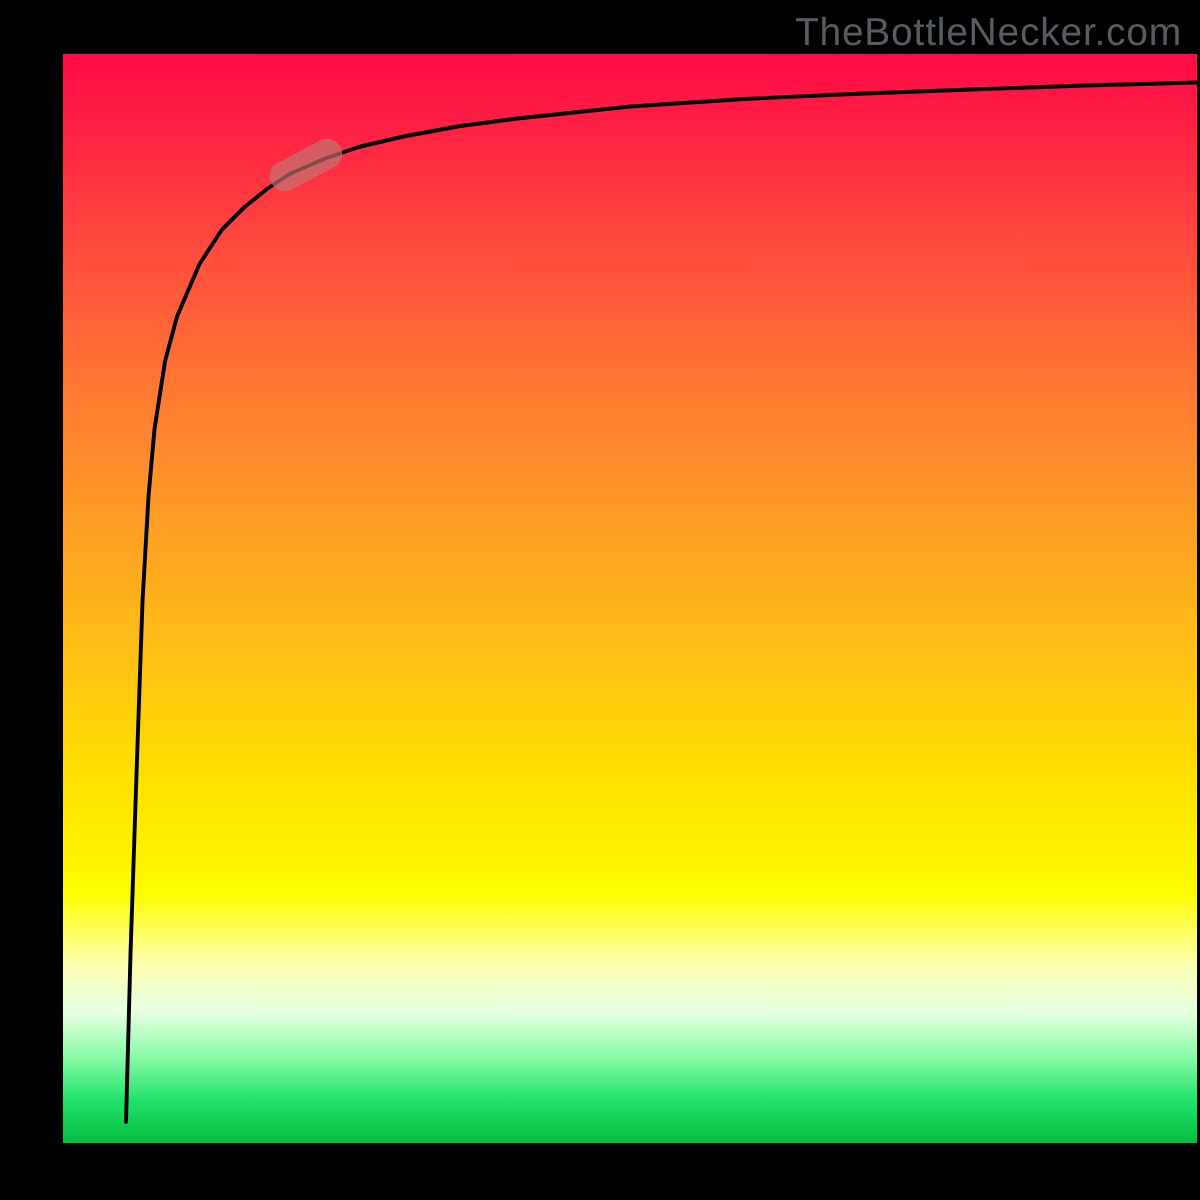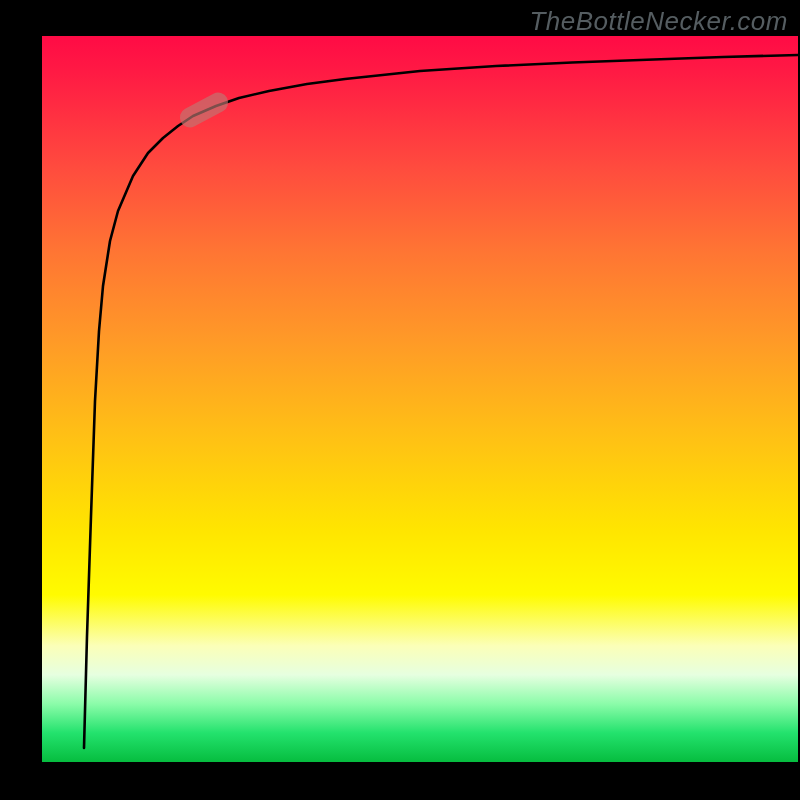--- a/index.html
+++ b/index.html
@@ -1,17 +1,17 @@
 <!DOCTYPE html>
 <html><head>
 <meta charset="utf-8">
 <style>
   * { margin: 0; padding: 0; box-sizing: border-box; }
   html, body { width: 800px; height: 800px; overflow: hidden; background: #000; }
-  .root { position: relative; width: 800px; height: 800px; font-family: Arial, Helvetica, sans-serif; font-style: italic; }
+  .root { position: relative; width: 800px; height: 800px; font-family: Arial, Helvetica, sans-serif; }
   .watermark {
     position: absolute;
     top: 6px;
     right: 12px;
     color: #555d61;
     font-size: 26px;
     font-weight: 400;
     letter-spacing: 0.5px;
     z-index: 5;
   }

